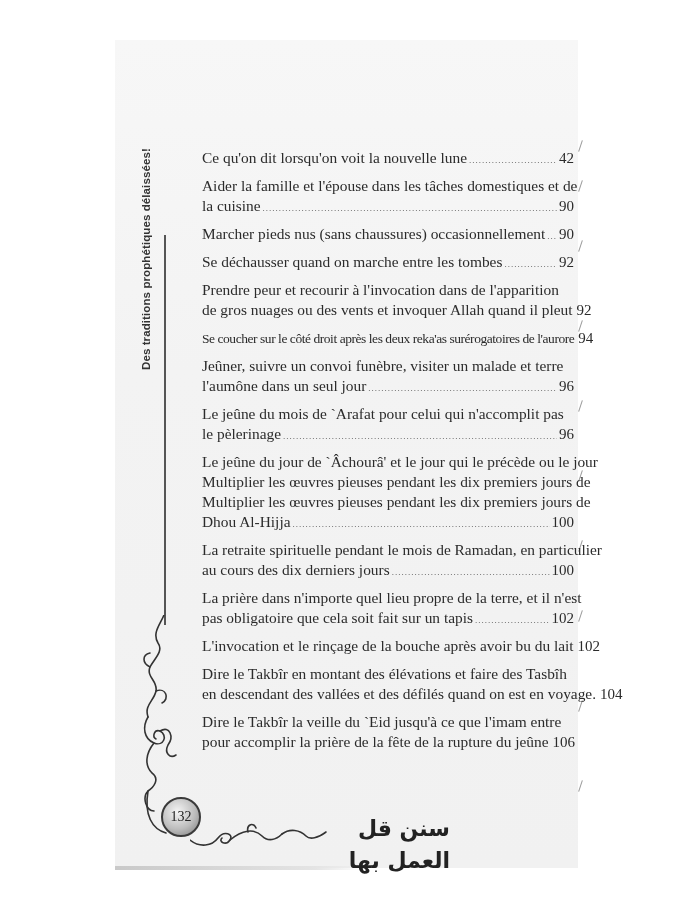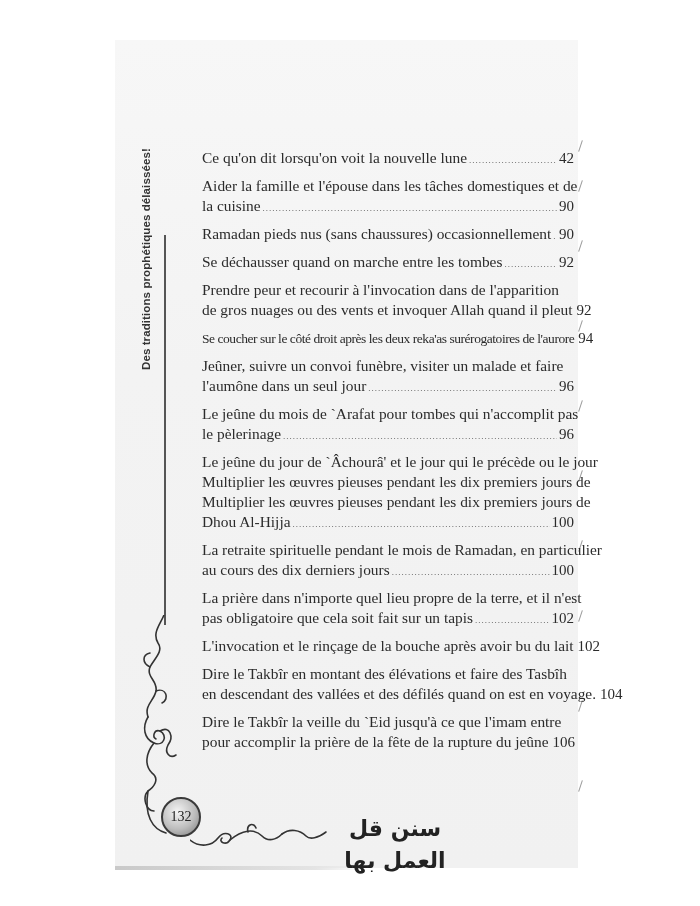--- a/index.html
+++ b/index.html
@@ -36,21 +36,21 @@
     .page-number-badge {
       position: absolute; left: 161px; top: 797px; width: 40px; height: 40px; border-radius: 50%;
       background: radial-gradient(circle at 40% 35%, #f4f4f4 0%, #bdbdbd 55%, #7a7a7a 100%);
       border: 2px solid #3a3a3a; box-sizing: border-box;
       display: flex; align-items: center; justify-content: center;
       font-size: 14px; color: #222;
     }
     .calligraphy {
       position: absolute; left: 340px; top: 813px; width: 110px; height: 32px;
       font-family: "DejaVu Sans", sans-serif; font-size: 22px; font-weight: bold; color: #222;
-      direction: rtl; text-align: center; line-height: 32px; letter-spacing: -1px;
+      direction: rtl; line-height: 32px; letter-spacing: -1px;
     }
 
     .toc {
       position: absolute; left: 202px; top: 148px; width: 372px;
       color: #2b2b2b; font-size: 15.4px;
     }
     .toc-line {
       position: relative; height: 20px; line-height: 20px; white-space: nowrap;
       display: flex; align-items: baseline;
     }
@@ -124,21 +124,21 @@
   <div class="toc-line">
     <span class="txt">Aider la famille et l'épouse dans les tâches domestiques et de</span>
   </div>
   <div class="toc-line gap-after">
     <span class="txt">la cuisine</span>
     <span class="leader"></span>
     <span class="pg">90</span>
   </div>
 
   <div class="toc-line gap-after">
-    <span class="txt">Ramadan pieds nus (sans chaussures) occasionnellement</span>
+    <span class="txt">Marcher pieds nus (sans chaussures) occasionnellement</span>
     <span class="leader"></span>
     <span class="pg">90</span>
   </div>
 
   <div class="toc-line gap-after">
     <span class="txt">Se déchausser quand on marche entre les tombes</span>
     <span class="leader"></span>
     <span class="pg">92</span>
   </div>
 
@@ -151,30 +151,30 @@
     <span class="pg">92</span>
   </div>
 
   <div class="toc-line condensed gap-after">
     <span class="txt">Se coucher sur le côté droit après les deux reka'as surérogatoires de l'aurore</span>
     <span class="leader"></span>
     <span class="pg">94</span>
   </div>
 
   <div class="toc-line">
-    <span class="txt">Jeûner, suivre un convoi funèbre, visiter un malade et faire</span>
+    <span class="txt">Jeûner, suivre un convoi funèbre, visiter un malade et terre</span>
   </div>
   <div class="toc-line gap-after">
     <span class="txt">l'aumône dans un seul jour</span>
     <span class="leader"></span>
     <span class="pg">96</span>
   </div>
 
   <div class="toc-line">
-    <span class="txt">Le jeûne du mois de `Arafat pour tombes qui n'accomplit pas</span>
+    <span class="txt">Le jeûne du mois de `Arafat pour celui qui n'accomplit pas</span>
   </div>
   <div class="toc-line gap-after">
     <span class="txt">le pèlerinage</span>
     <span class="leader"></span>
     <span class="pg">96</span>
   </div>
 
   <div class="toc-line">
     <span class="txt">Le jeûne du jour de `Âchourâ' et le jour qui le précède ou le jour</span>
   </div>

